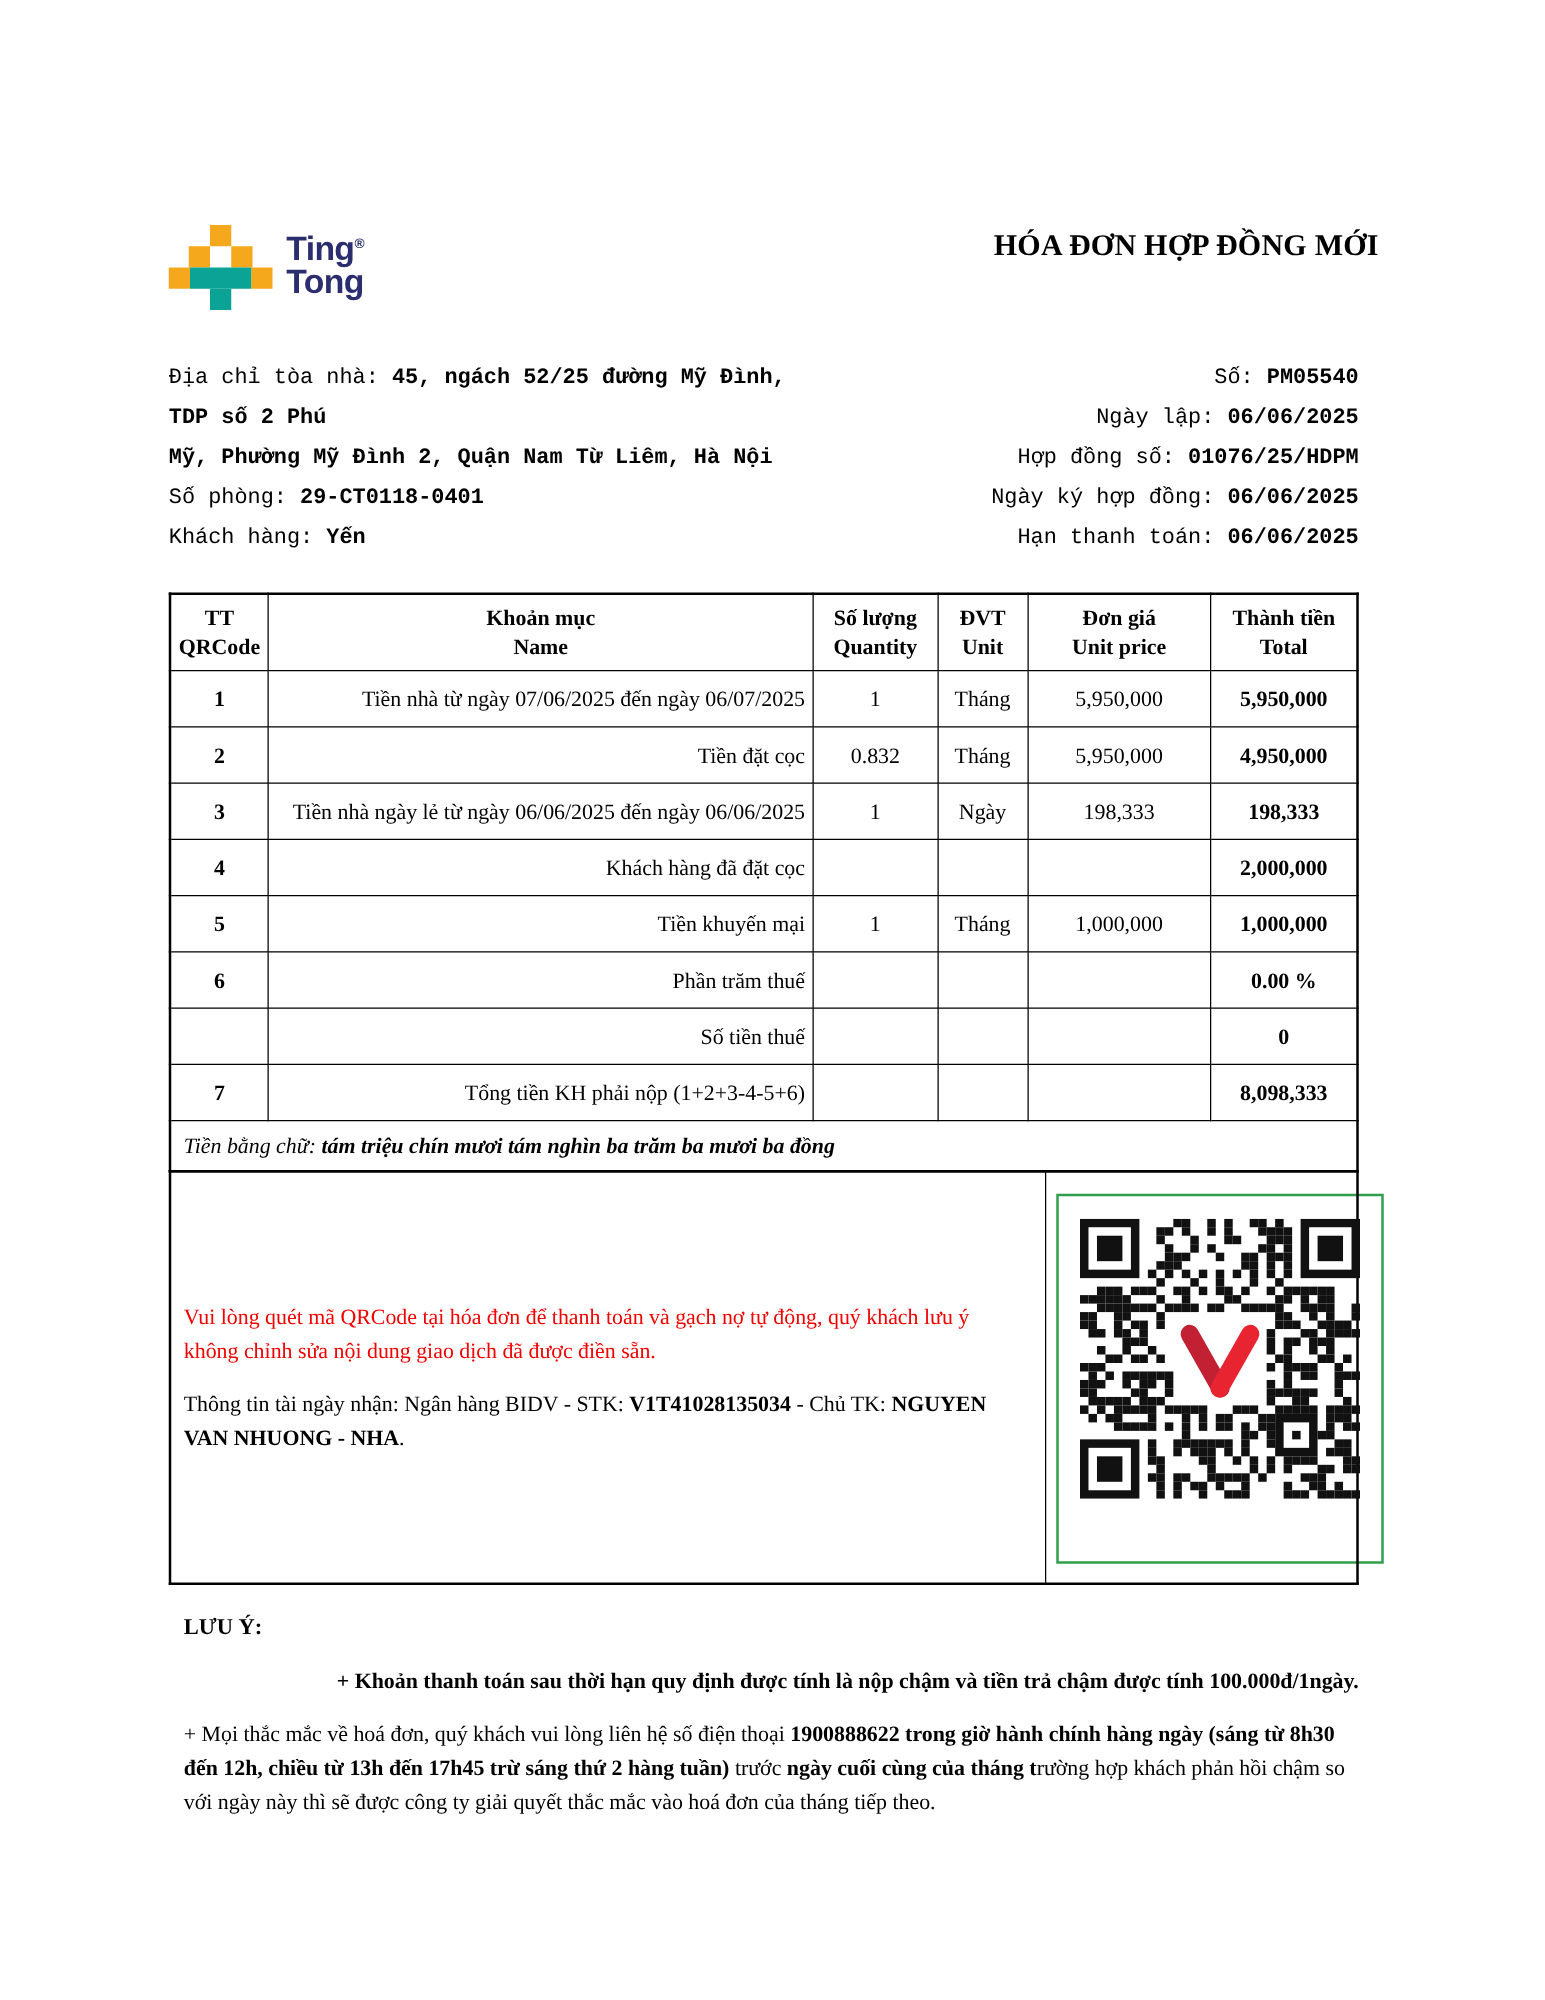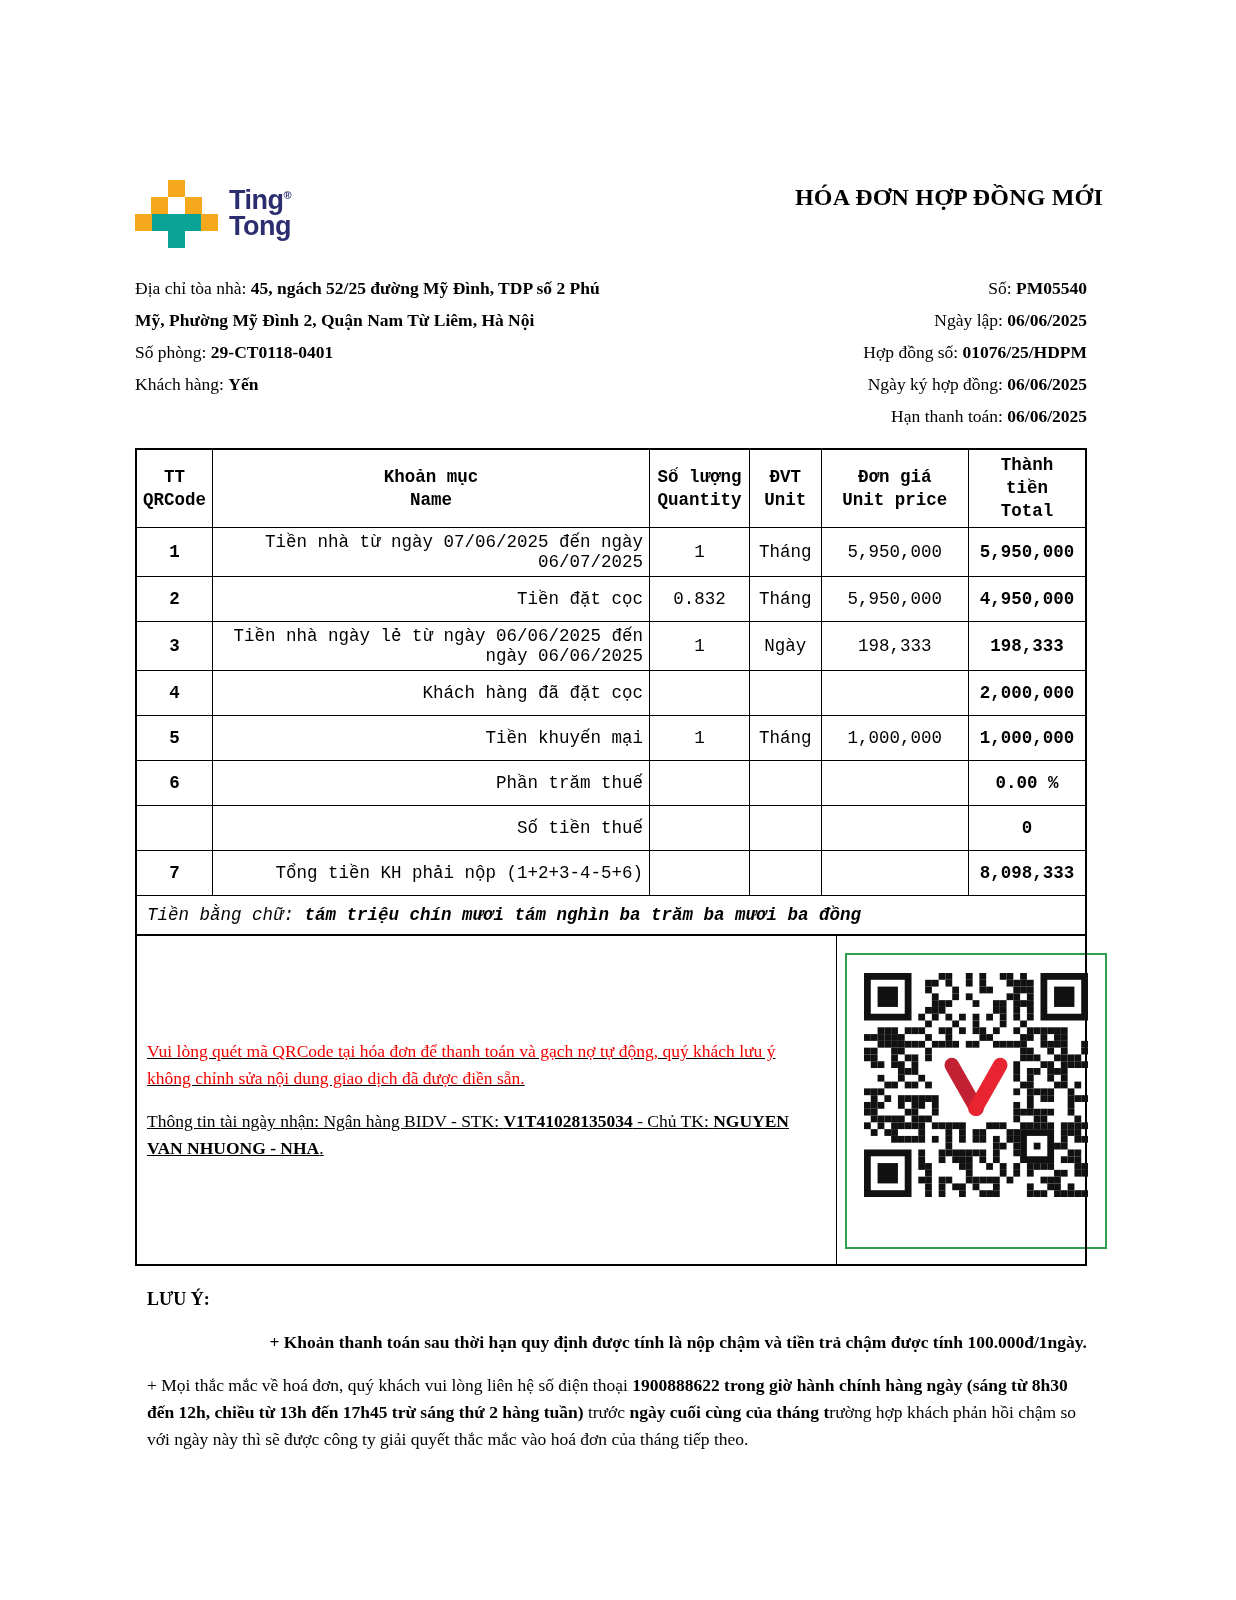--- a/index.html
+++ b/index.html
@@ -21,40 +21,40 @@
   .sq.r2c2{left:16px;top:17px;} .sq.r2c4{left:50px;top:17px;}
   .sq.r3c1{left:0;top:34px;} .sq.r3c5{left:66px;top:34px;}
   .bar{position:absolute;left:17px;top:34px;width:49px;height:17px;background:var(--brand-teal);}
   .sq.r4c3{left:33px;top:51px;}
   .logo-text{margin-left:12px;font-family:"Liberation Sans",sans-serif;font-weight:bold;
     color:var(--brand-navy);font-size:27px;line-height:26px;letter-spacing:-0.5px;margin-top:4px;}
   .logo-text sup{font-size:11px;vertical-align:10px;}
   .doc-title{font-size:24px;font-weight:bold;margin-top:6px;margin-right:-16px;letter-spacing:0.2px;white-space:nowrap;}
 
   
-  .info{display:flex;justify-content:space-between;margin-top:14px;font-size:17.5px;line-height:32px;}
+  .info{display:flex;justify-content:space-between;margin-top:28px;font-size:17.5px;line-height:32px;font-family:Liberation Mono, monospace;}
   .info-left{width:520px;}
   .info-right{text-align:right;}
   .info b{font-weight:bold;}
 
   
-  table.items{border-collapse:collapse;width:100%;margin-top:16px;border:2px solid #000;font-family:Liberation Mono, monospace;}
+  table.items{border-collapse:collapse;width:100%;margin-top:28px;border:2px solid #000;}
   table.items th,table.items td{border:1.5px solid #000;font-size:17.5px;padding:4px 6px;}
   table.items th{font-weight:bold;text-align:center;height:52px;line-height:23px;}
   table.items td{height:36px;}
   td.c{text-align:center;}
   td.name{text-align:right;padding-left:12px;padding-right:10px;}
   td.idx{text-align:center;font-weight:bold;}
   td.total{text-align:center;font-weight:bold;}
   tr.words td{height:auto;padding:9px 10px;font-style:italic;text-align:left;}
   tr.words .amt{font-weight:bold;}
 
   
   table.paysec{border-collapse:collapse;width:100%;margin-top:-2px;border:2px solid #000;table-layout:fixed;}
-  table.paysec td{border:1.5px solid #000;vertical-align:middle;text-decoration:underline;}
+  table.paysec td{border:1.5px solid #000;vertical-align:middle;}
   td.pay-left{width:673px;padding:14px 16px 14px 10px;font-size:17.5px;line-height:27px;}
   .red-note{color:var(--red-text);margin:0 0 16px 0;}
   .acct{margin:0;}
   td.pay-right{padding:8px;height:312px;vertical-align:top;}
   .qr-box{box-sizing:border-box;width:262px;height:296px;border:2.5px solid var(--qr-border);
     margin:2px auto 0 auto;display:flex;justify-content:center;align-items:flex-start;padding-top:18px;background:#fff;}
 
   
   .notes{margin-top:20px;font-size:17.5px;line-height:27px;margin-left:12px;}
   .notes .heading{font-weight:bold;font-size:18px;}

